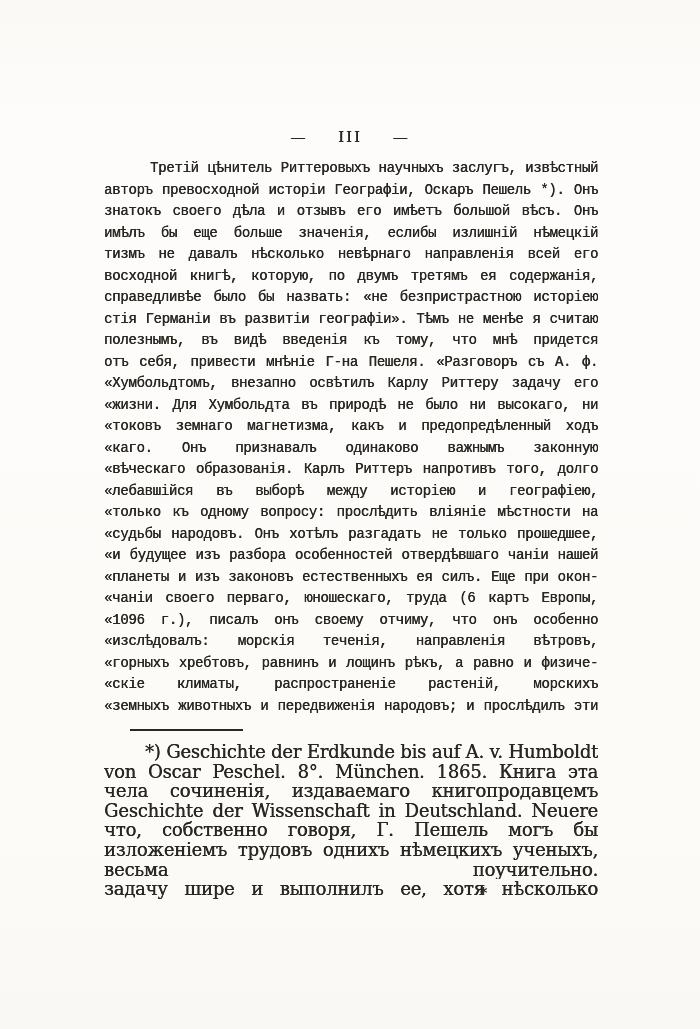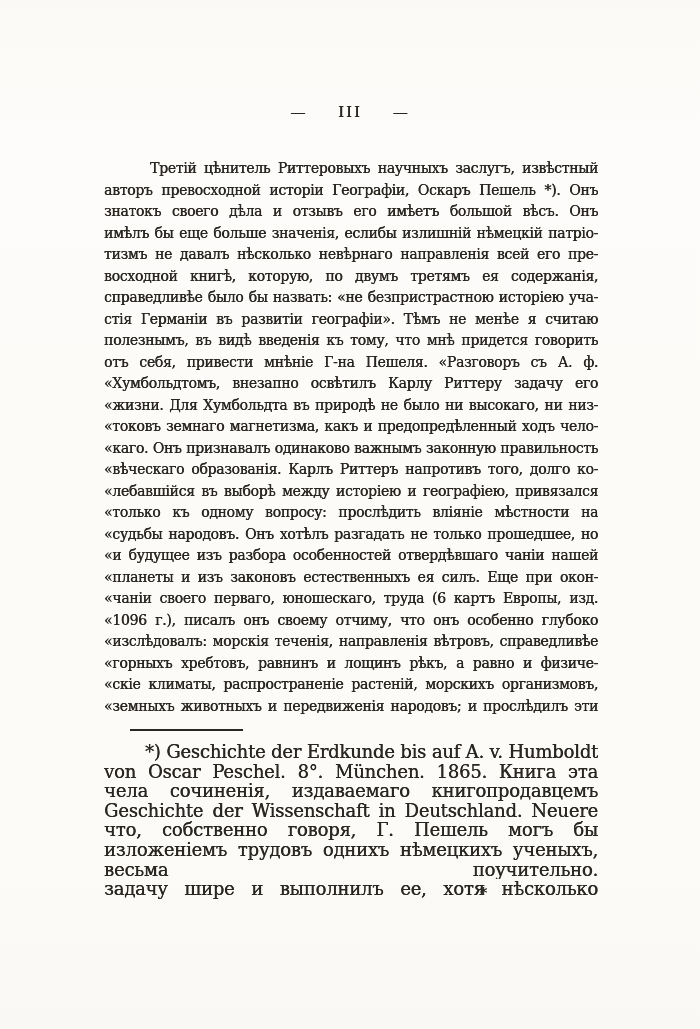--- a/index.html
+++ b/index.html
@@ -8,34 +8,35 @@
     width: 700px;
     height: 1029px;
     margin: 0 auto;
     background: linear-gradient(180deg, #faf9f6 0%, #fdfcfa 12%, #fcfbf8 80%, #f9f8f5 100%);
     overflow: hidden;
     font-family: "DejaVu Serif", serif;
     color: #2a2722;
   }
   .page-header {
     position: absolute;
-    top: 103px;
+    top: 128px;
     left: 0;
     width: 100%;
     text-align: center;
     font-size: 15px;
     letter-spacing: 2px;
     word-spacing: 24px;
     text-shadow: 0.3px 0 0 currentColor;
   }
   .body-block {
     position: absolute;
     left: 104px;
     top: 158px;
     width: 494px;
+    font-family: Liberation Mono, monospace;
   }
   .bline {
     height: 21.5px;
     line-height: 21.5px;
     font-size: 14px;
     letter-spacing: -0.3px;
     text-align: justify;
     text-align-last: justify;
     overflow: hidden;
     white-space: normal;

